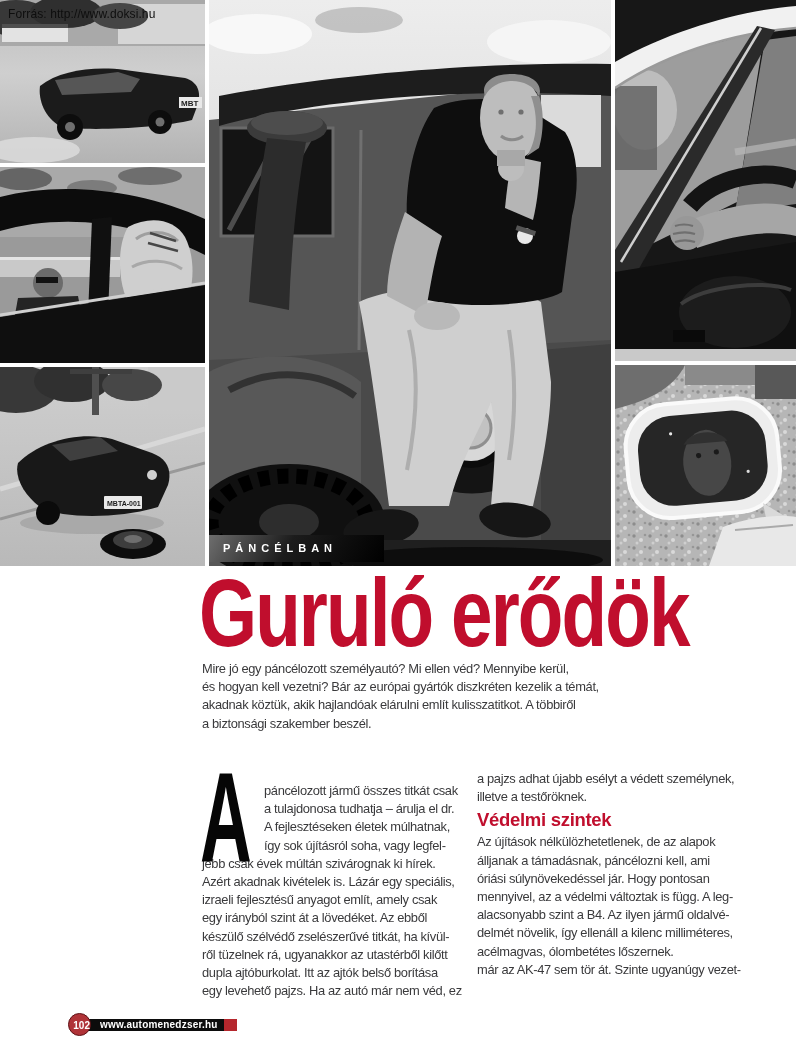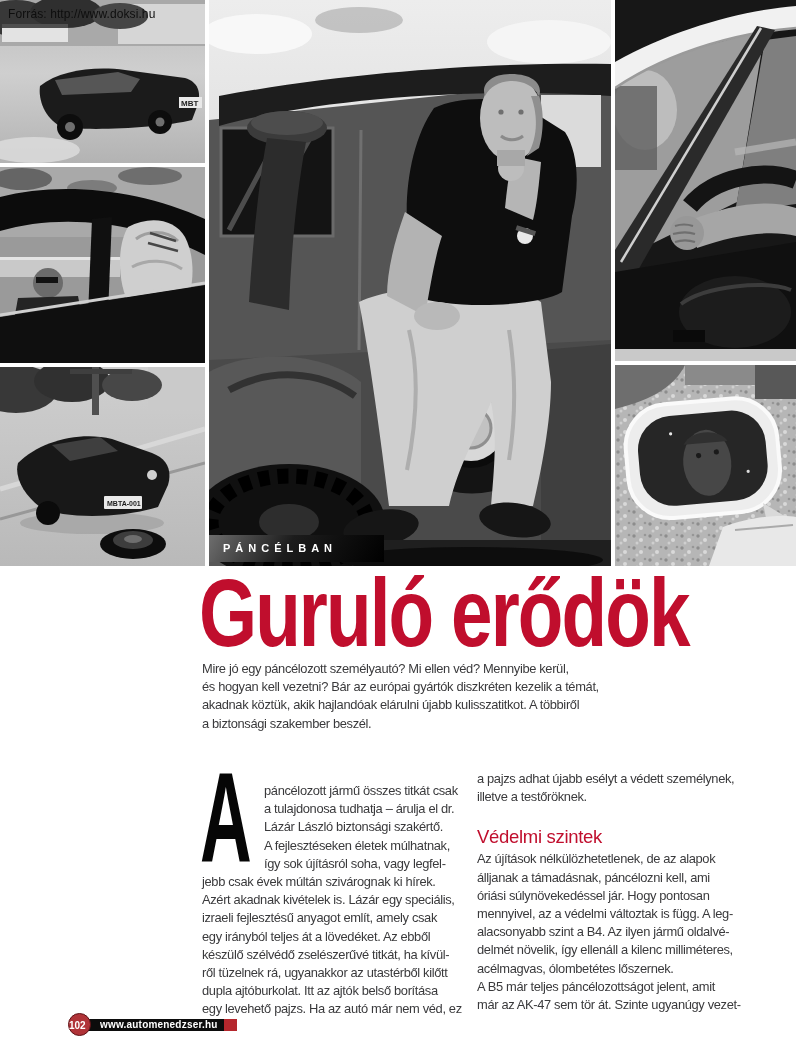--- a/index.html
+++ b/index.html
@@ -43,31 +43,31 @@
   #col1{position:absolute;left:202px;top:770px;width:266px;margin-top:12px;}
   #col2{position:absolute;left:477px;top:770px;width:276px;}
   .bl{height:18.2px;line-height:18.2px;font-size:12.9px;letter-spacing:-0.35px;
     white-space:nowrap;color:#3a3a3c;}
   .bl.ind{padding-left:62px;}
   #dropcap{
     position:absolute;left:200px;top:771px;z-index:3;color:#060606;
     font-size:128px;line-height:93px;font-weight:bold;
     transform:scaleX(0.56);transform-origin:0 0;
   }
-  #subhead{margin-top:18px;height:26px;line-height:25px;font-size:18.5px;
-    font-weight:normal;letter-spacing:-0.3px;}
+  #subhead{margin-top:1px;height:26px;line-height:25px;font-size:18.5px;
+    font-weight:bold;letter-spacing:-0.3px;}
   
   #footer-bar{position:absolute;left:79px;top:1019px;width:145px;height:12px;
     background:#0c0c0c;z-index:2;}
   #footer-site{position:absolute;left:100px;top:1019px;height:29px;line-height:12px;
     z-index:4;color:#fff;font-size:10px;font-weight:bold;letter-spacing:0.2px;white-space:nowrap;}
   #footer-square{position:absolute;left:224px;top:1019px;width:13px;height:12px;z-index:3;}
   #footer-page{
     position:absolute;left:68px;top:1013px;width:23px;height:23px;border-radius:50%;
-    z-index:5;color:#fff;font-size:10px;font-weight:bold;text-align:left;line-height:23px;
+    z-index:5;color:#fff;font-size:10px;font-weight:bold;text-align:right;line-height:23px;
     box-sizing:border-box;border:1px solid #5d1216;
   }
 </style>
 </head>
 <body>
 
 <div id="page">
 
   <div id="watermark">Forrás: http://www.doksi.hu</div>
 
@@ -272,39 +272,38 @@
 
   <div id="kicker">
     <span>PÁNCÉLBAN</span>
   </div>
 
   <h1 id="headline" style="margin: 0px; color: rgb(192, 14, 45);">Guruló erődök</h1>
 
   <div id="lead">
       <div class="bl lead-line">Mire jó egy páncélozott személyautó? Mi ellen véd? Mennyibe kerül,</div>
       <div class="bl lead-line">és hogyan kell vezetni? Bár az európai gyártók diszkréten kezelik a témát,</div>
-      <div class="bl lead-line">akadnak köztük, akik hajlandóak elárulni újabb kulisszatitkot. A többiről</div>
+      <div class="bl lead-line">akadnak köztük, akik hajlandóak elárulni említ kulisszatitkot. A többiről</div>
       <div class="bl lead-line">a biztonsági szakember beszél.</div>
     </div>
 
   <div id="dropcap">A</div>
 
   <div id="col1">
     <div>
         <div class="bl ind">páncélozott jármű összes titkát csak</div>
         <div class="bl ind">a tulajdonosa tudhatja – árulja el dr.</div>
-        <div class="bl ind">Lázár László biztonsági szakértő.</div>
         <div class="bl ind">A fejlesztéseken életek múlhatnak,</div>
         <div class="bl ind">így sok újításról soha, vagy legfel-</div>
       </div>
     <div>
         <div class="bl">jebb csak évek múltán szivárognak ki hírek.</div>
         <div class="bl">Azért akadnak kivételek is. Lázár egy speciális,</div>
         <div class="bl">izraeli fejlesztésű anyagot említ, amely csak</div>
-        <div class="bl">egy irányból teljes át a lövedéket. Az ebből</div>
+        <div class="bl">egy irányból szint át a lövedéket. Az ebből</div>
         <div class="bl">készülő szélvédő zselészerűvé titkát, ha kívül-</div>
         <div class="bl">ről tüzelnek rá, ugyanakkor az utastérből kilőtt</div>
         <div class="bl">dupla ajtóburkolat. Itt az ajtók belső borítása</div>
         <div class="bl">egy levehető pajzs. Ha az autó már nem véd, ez</div>
       </div>
   </div>
 
   <div id="col2">
     <div>
         <div class="bl">a pajzs adhat újabb esélyt a védett személynek,</div>
@@ -312,21 +311,20 @@
       </div>
     <div id="subhead" style="color: rgb(192, 14, 45);">Védelmi szintek</div>
     <div>
         <div class="bl">Az újítások nélkülözhetetlenek, de az alapok</div>
         <div class="bl">álljanak a támadásnak, páncélozni kell, ami</div>
         <div class="bl">óriási súlynövekedéssel jár. Hogy pontosan</div>
         <div class="bl">mennyivel, az a védelmi változtak is függ. A leg-</div>
         <div class="bl">alacsonyabb szint a B4. Az ilyen jármű oldalvé-</div>
         <div class="bl">delmét növelik, így ellenáll a kilenc milliméteres,</div>
         <div class="bl">acélmagvas, ólombetétes lőszernek.</div>
-        <div class="bl">A B5 már teljes páncélozottságot jelent, amit</div>
         <div class="bl">már az AK-47 sem tör át. Szinte ugyanúgy vezet-</div>
       </div>
   </div>
 
   <div id="footer-bar"></div>
   <div id="footer-site">www.automenedzser.hu</div>
   <div id="footer-square" style="background: rgb(181, 39, 45);"></div>
   <div id="footer-page" style="background: rgb(176, 51, 56);">102</div>
 
 </div>

